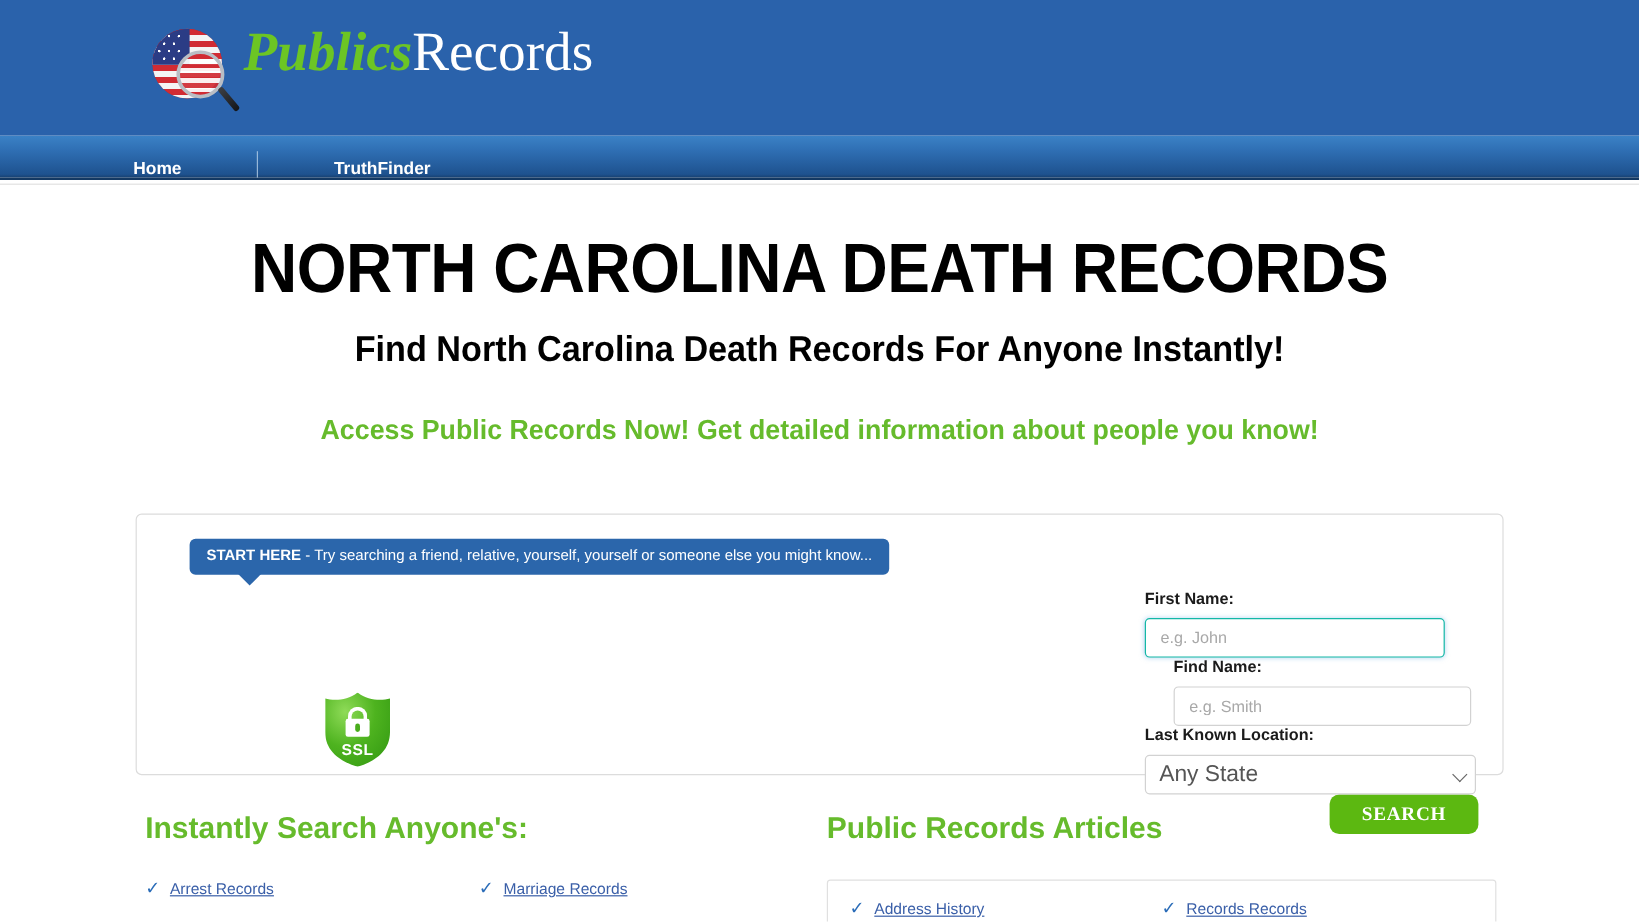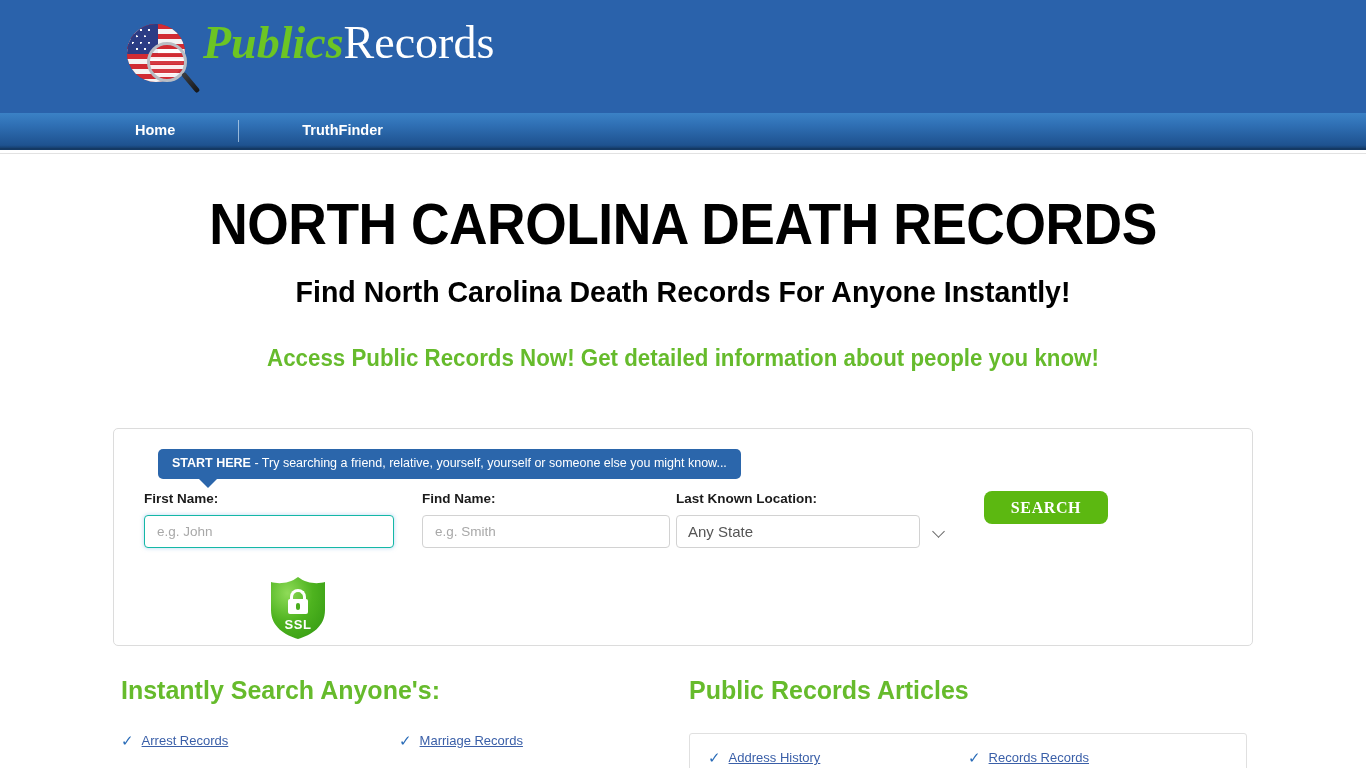--- a/index.html
+++ b/index.html
@@ -104,22 +104,22 @@
     color: #ffffff;
     font-weight: normal;
   }
 
   
   .nav-bar {
     height: 37px;
     background: linear-gradient(to bottom, #3b82c6 0%, #2f6fb4 35%, #1e528f 92%, #17406f 100%);
     border-bottom: 2px solid #143963;
     display: flex;
-    align-items: center;
-    padding-left: 116px;
+    align-items: flex-end;
+    padding-left: 92px;
     gap: 44px;
   }
   .nav-item {
     color: #ffffff;
     font-size: 14.5px;
     font-weight: bold;
     padding: 0 19px;
     text-decoration: none;
     line-height: 1;
     cursor: pointer;
@@ -195,21 +195,22 @@
     left: 40px; bottom: -9px;
     border-left: 10px solid transparent;
     border-right: 10px solid transparent;
     border-top: 10px solid #2b66ab;
   }
   .fields {
     position: absolute;
     left: 30px; top: 62px;
     right: 20px;
     display: flex;
-    align-items: flex-start;
+    align-items: flex-end;
+    flex-direction: column;
   }
   .field-col { display: flex; flex-direction: column; }
   .col-first { width: 278px; }
   .col-last  { width: 254px; margin-left: 0px; }
   .col-loc   { width: 278px; }
   .col-btn   { margin-left: 30px; padding-bottom: 1px; }
   .field-label {
     font-size: 13.5px;
     font-weight: bold;
     color: #1b1b1b;
@@ -227,25 +228,25 @@
     font-family: "Liberation Sans", sans-serif;
   }
   .text-input::placeholder { color: #a8a8a8; }
   .text-input.focused {
     border: 1px solid #14b8a6;
     box-shadow: 0 0 4px rgba(120,180,230,.55);
   }
   .col-first .text-input { width: 250px; }
   .col-last  .text-input { width: 248px; }
   .select-input {
-    width: 244px;
+    width: 276px;
     height: 33px;
     border: 1px solid #d2d2d2;
     border-radius: 4px;
-    font-size: 15px;
+    font-size: 19px;
     color: #555;
     padding: 0 33px 0 11px;
     background: #fff;
     outline: none;
     appearance: none;
     -webkit-appearance: none;
     font-family: "Liberation Sans", sans-serif;
   }
   .select-wrap { position: relative; display: inline-block; }
   .select-chevron {

